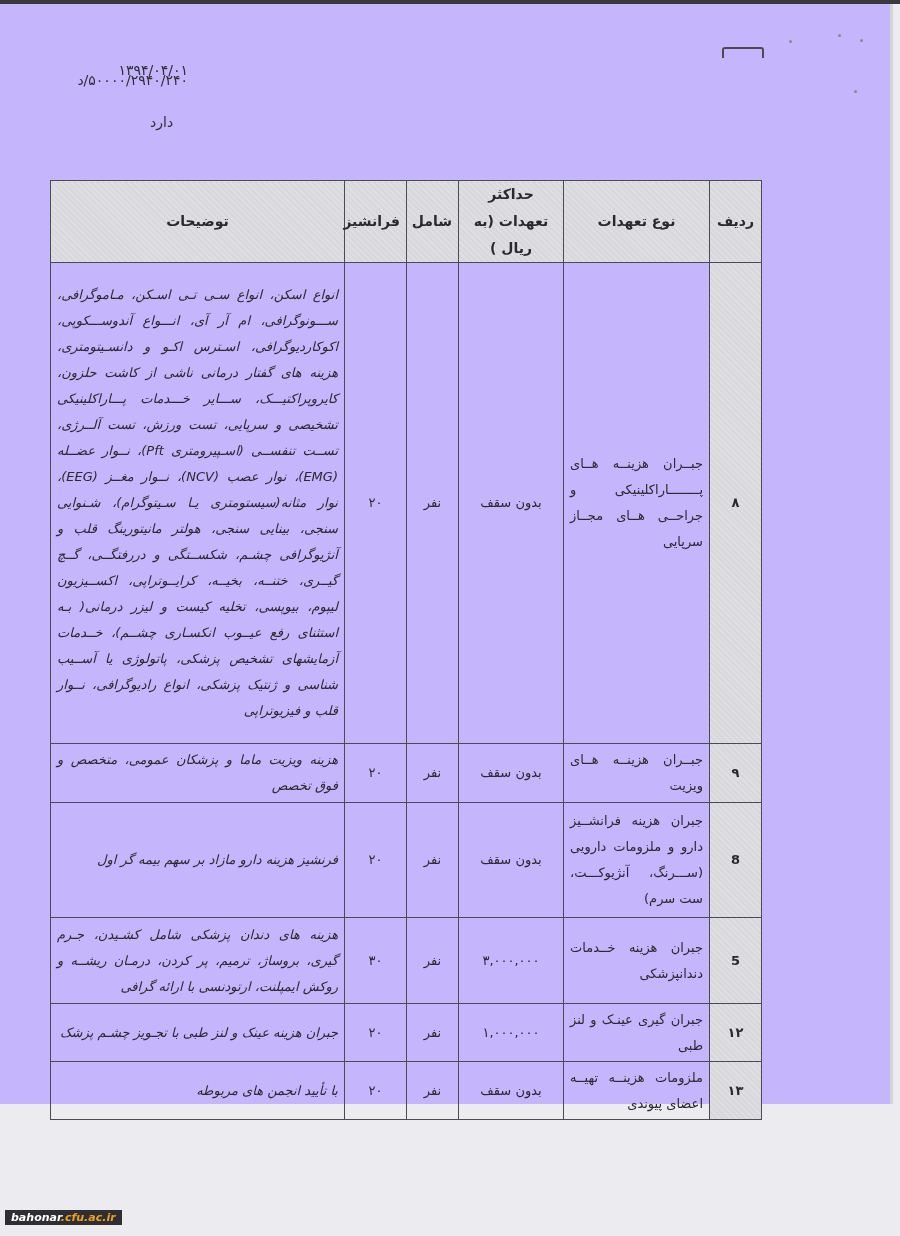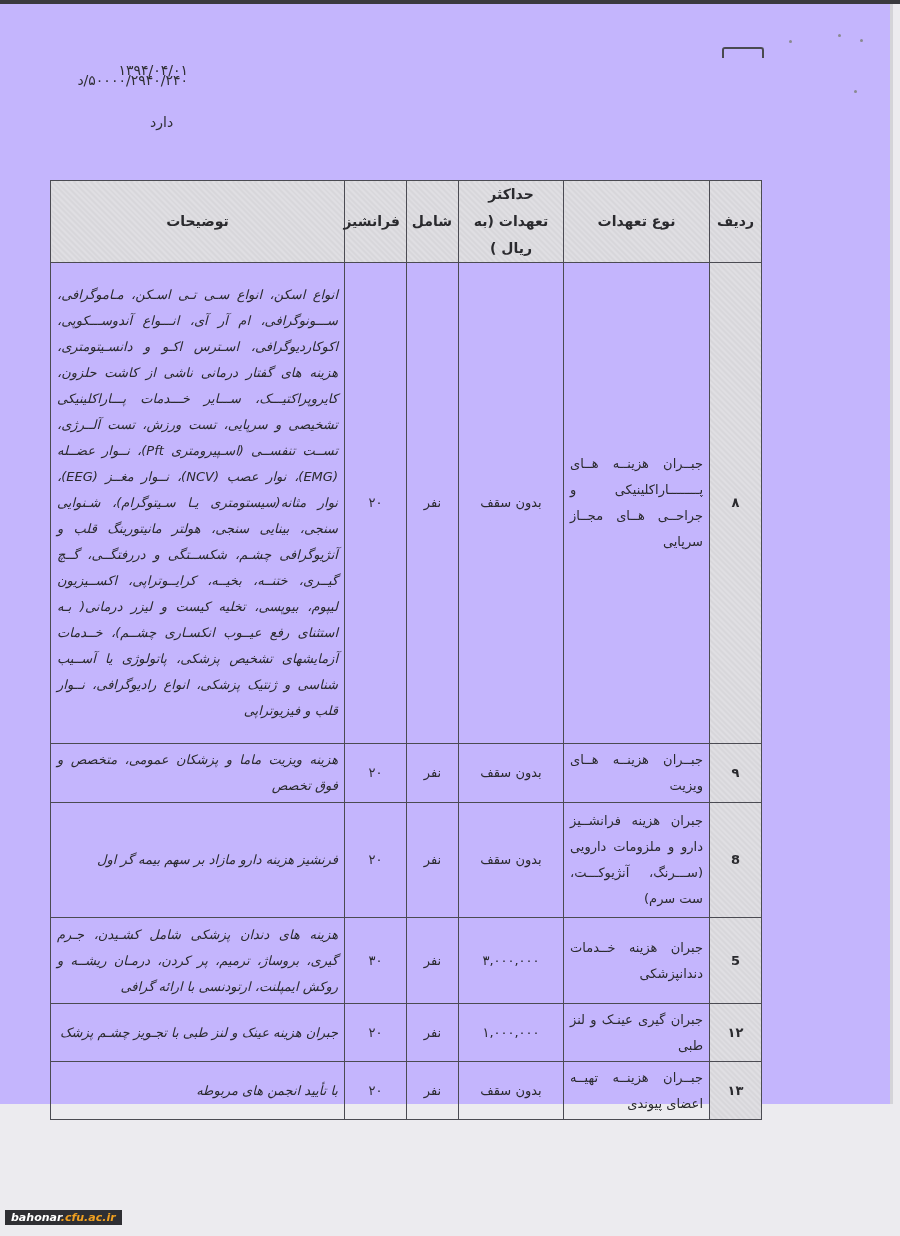--- a/index.html
+++ b/index.html
@@ -127,21 +127,21 @@
       <tr style="height:58px">
         <td class="rn">۱۲</td>
         <td class="type">جبران گیری عینـک و لنز طبی</td>
         <td class="c">۱,۰۰۰,۰۰۰</td>
         <td class="c">نفر</td>
         <td class="c">۲۰</td>
         <td class="desc">جبران هزینه عینک و لنز طبی با تجـویز چشـم پزشک</td>
       </tr>
       <tr style="height:58px">
         <td class="rn">۱۳</td>
-        <td class="type">جبــران هزینــه تهیــه اعضای پیوندی</td>
+        <td class="type">ملزومات هزینــه تهیــه اعضای پیوندی</td>
         <td class="c">بدون سقف</td>
         <td class="c">نفر</td>
         <td class="c">۲۰</td>
         <td class="desc">با تأیید انجمن های مربوطه</td>
       </tr>
     </tbody>
   </table>
 
   <div class="watermark"><span class="a">bahonar</span><span class="b">.cfu.ac.ir</span></div>
 </div>

